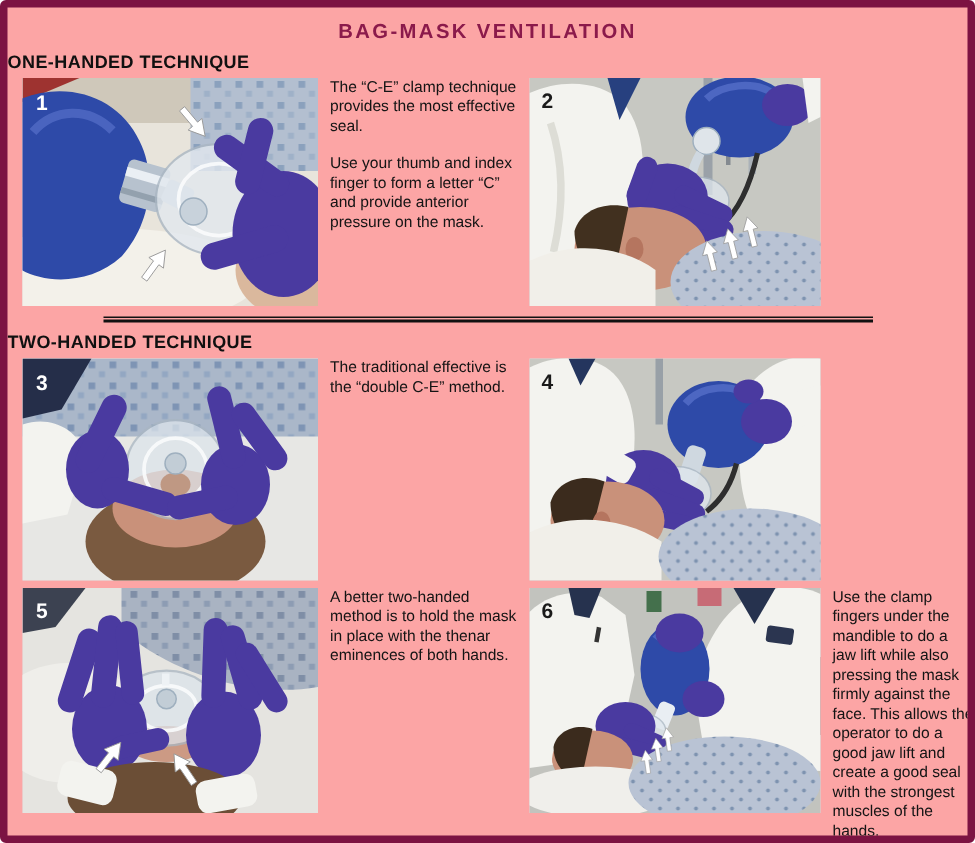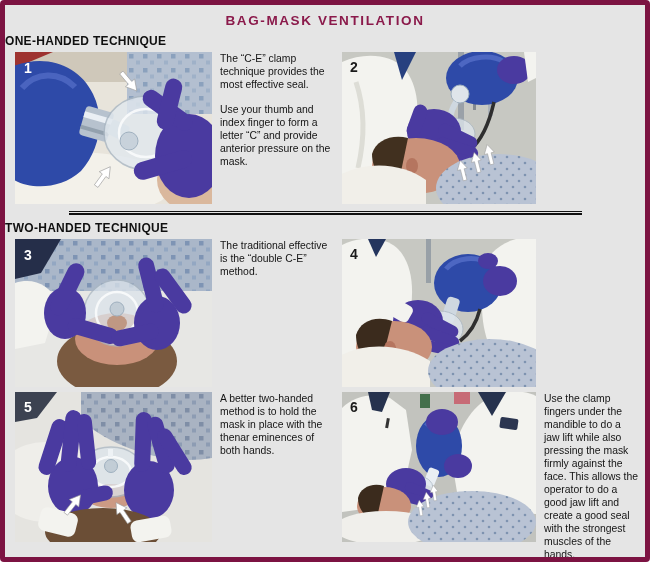--- a/index.html
+++ b/index.html
@@ -1,18 +1,18 @@
 <!DOCTYPE html>
 <html><head>
 <meta charset="utf-8">
 <style>
   html,body{margin:0;padding:0;background:#fff;}
   .frame{
     width:650px;height:562px;box-sizing:border-box;
-    border:5px solid #7c1342;border-radius:4px;background:#e5e5e5;
+    border:5px solid #7c1342;border-radius:4px;background:#fca5a5;
     font-family:"Liberation Sans",sans-serif;overflow:hidden;
   }
   .title{
     text-align:center;color:#8b1a4b;font-weight:bold;font-size:13.5px;
     letter-spacing:1.6px;margin:8px 0 0;
   }
   .section-heading{
     text-align:left;color:#101010;font-weight:bold;font-size:12px;
     letter-spacing:.3px;margin:6px 0 4px;
   }
@@ -23,21 +23,21 @@
   .photo text{font-family:"Liberation Sans",sans-serif;font-size:14px;font-weight:bold;}
   .pA{width:197px;}
   .pB{width:194px;}
   .h1{height:152px;}
   .h2{height:148px;}
   .h3{height:150px;}
   .caption{
     font-size:10.4px;line-height:1.25;color:#141414;
     padding-left:8px;box-sizing:border-box;flex:none;
   }
-  .capA{width:130px;padding-right:6px;}
+  .capA{width:141px;padding-right:6px;}
   .capB{width:105px;padding-right:2px;}
   .caption p{margin:0 0 12px;}
   .caption p:last-child{margin-bottom:0;}
   .divider{
     width:513px;height:4px;box-sizing:border-box;margin:7px auto 0;
     border-top:1.5px solid #111;border-bottom:2.2px solid #111;
   }
 </style>
 </head>
 <body>

